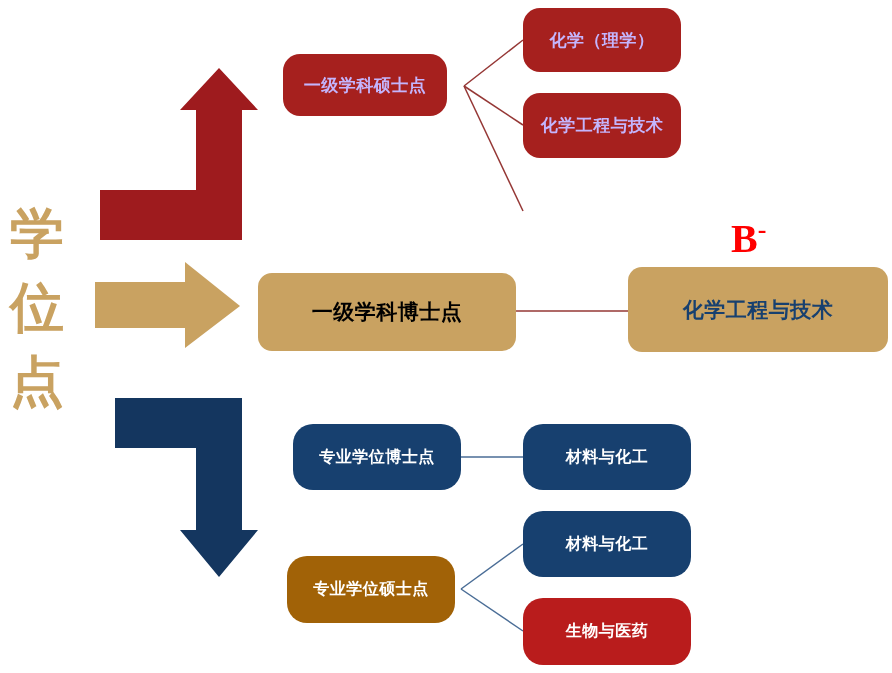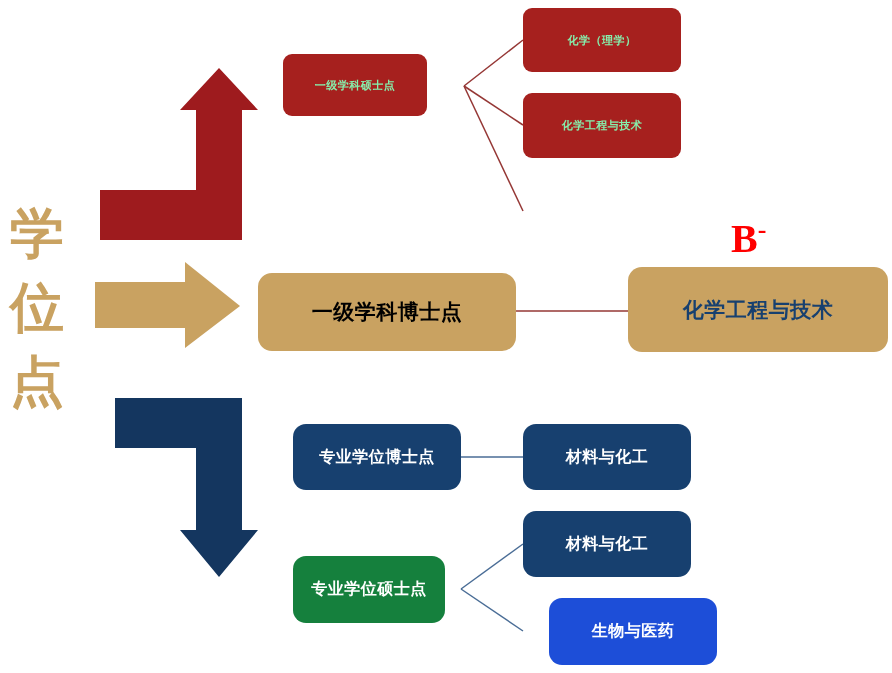--- a/index.html
+++ b/index.html
@@ -28,27 +28,27 @@
     position: absolute;
     display: flex;
     align-items: center;
     justify-content: center;
     font-weight: bold;
     text-align: center;
     box-sizing: border-box;
     letter-spacing: 0.5px;
   }
   .box.red {
-    color: #86efac;
-    border-radius: 9px;
-    font-size: 11px;
+    color: #c4b5fd;
+    border-radius: 17px;
+    font-size: 17px;
   }
   .box.navy {
     color: #ffffff;
-    border-radius: 13px;
+    border-radius: 20px;
     font-size: 16px;
   }
   .box.tan {
     border-radius: 14px;
     font-size: 21px;
   }
   .title {
     position: absolute;
     left: 4px;
     top: 196px;
@@ -94,38 +94,38 @@
     <line stroke-width="1.5" x1="461" y1="589" x2="523" y2="544" style="stroke: rgb(74, 109, 150);"></line>
     <line stroke-width="1.5" x1="461" y1="589" x2="523" y2="631" style="stroke: rgb(74, 109, 150);"></line>
   </svg>
 
   <div class="title" style="color: rgb(201, 162, 97);">
     <div>学</div>
     <div>位</div>
     <div>点</div>
   </div>
 
-  <div class="box red" style="left: 283px; top: 54px; width: 144px; height: 62px; background-color: rgb(166, 32, 30);">一级学科硕士点</div>
+  <div class="box red" style="left: 283px; top: 54px; width: 164px; height: 62px; background-color: rgb(166, 32, 30);">一级学科硕士点</div>
 
   <div class="box red" style="left: 523px; top: 8px; width: 158px; height: 64px; background-color: rgb(166, 32, 30);">化学（理学）</div>
 
   <div class="box red" style="left: 523px; top: 93px; width: 158px; height: 65px; background-color: rgb(166, 32, 30);">化学工程与技术</div>
 
 
   <div class="box tan" style="left: 258px; top: 273px; width: 258px; height: 78px; background-color: rgb(201, 162, 97); color: #000000;">一级学科博士点</div>
 
   <div class="box tan" style="left: 628px; top: 267px; width: 260px; height: 85px; background-color: rgb(201, 162, 97); color: rgb(23, 64, 111);">化学工程与技术</div>
 
   <div class="grade" style="color: rgb(255, 0, 0);">
     <span>B</span><sup>-</sup>
   </div>
 
   <div class="box navy" style="left: 293px; top: 424px; width: 168px; height: 66px; background-color: rgb(23, 64, 111);">专业学位博士点</div>
 
   <div class="box navy" style="left: 523px; top: 424px; width: 168px; height: 66px; background-color: rgb(23, 64, 111);">材料与化工</div>
 
-  <div class="box navy" style="left: 293px; top: 556px; width: 152px; height: 67px; background-color: #15803d;">专业学位硕士点</div>
+  <div class="box navy" style="left: 287px; top: 556px; width: 168px; height: 67px; background-color: #a16207;">专业学位硕士点</div>
 
   <div class="box navy" style="left: 523px; top: 511px; width: 168px; height: 66px; background-color: rgb(23, 64, 111);">材料与化工</div>
 
-  <div class="box navy" style="left: 549px; top: 598px; width: 168px; height: 67px; background-color: #1d4ed8;">生物与医药</div>
+  <div class="box navy" style="left: 523px; top: 598px; width: 168px; height: 67px; background-color: #b91c1c;">生物与医药</div>
 
 </div>
 
 </body></html>

